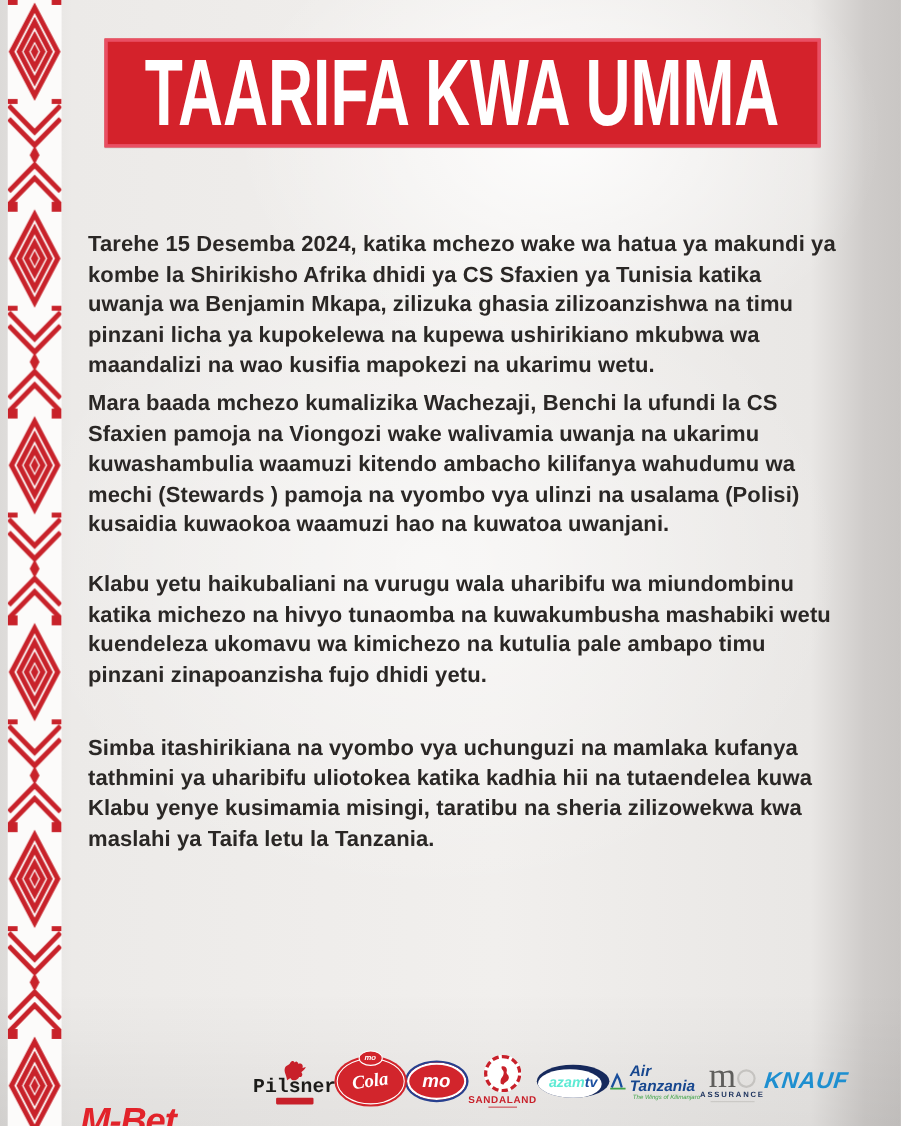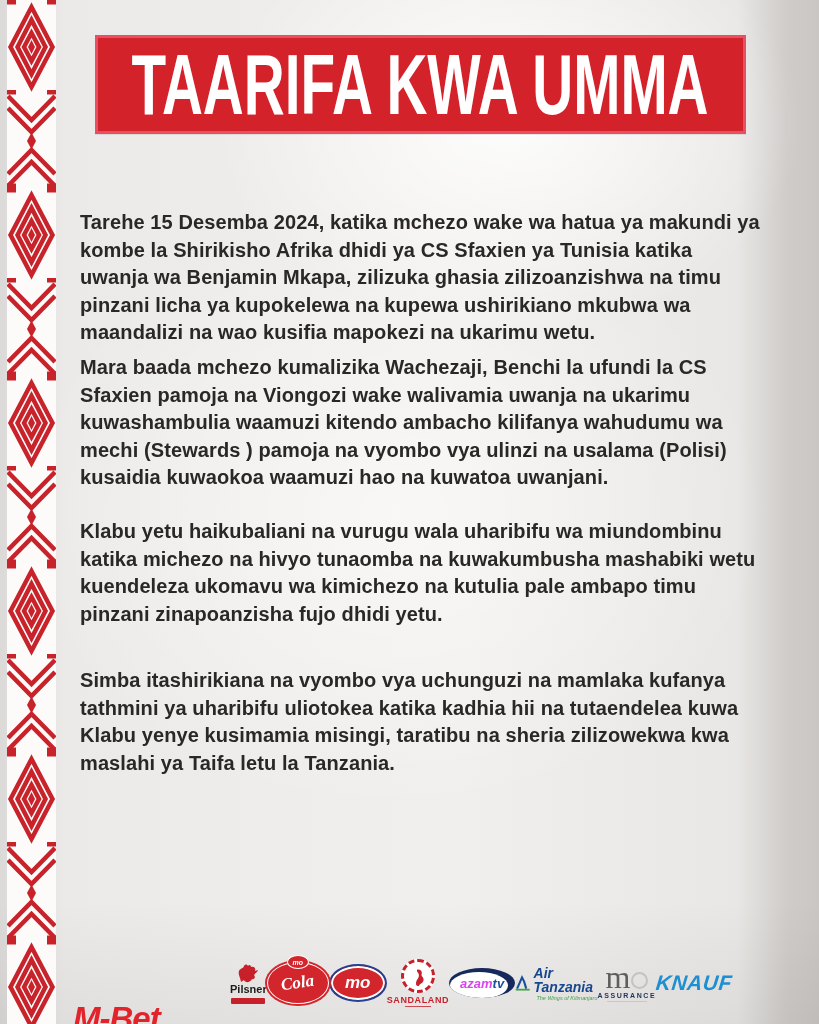--- a/index.html
+++ b/index.html
@@ -36,21 +36,21 @@
   
   .mbet{position:absolute;left:73px;top:1002px;width:130px;text-align:left;color:#e2232a;}
   .mbet-name{font-size:33px;font-weight:bold;font-style:italic;letter-spacing:-1px;line-height:34px;}
   .mbet-tag{font-size:15px;font-weight:bold;letter-spacing:1.6px;margin-top:2px;}
   .sponsor-row{
     position:absolute;left:230px;top:948px;width:492px;height:70px;
     display:flex;align-items:center;justify-content:space-between;
   }
   .logo{display:flex;flex-direction:column;align-items:center;}
   
-  .pilsner-name{font-family:Liberation Sans, sans-serif;font-weight:bold;font-size:11px;color:#1c1b19;line-height:13px;}
+  .pilsner-name{font-family:Liberation Mono, monospace;font-weight:bold;font-size:18px;color:#1c1b19;line-height:13px;}
   .pilsner-bar{width:34px;height:6px;background:#c8202a;margin-top:2px;border-radius:1px;}
   
   .mocola{position:relative;}
   .mocola-mo{
     position:absolute;top:-7px;left:50%;transform:translateX(-50%);z-index:2;
     background:#d2252c;color:#fff;border:1px solid #fff;border-radius:50%;
     width:20px;height:12px;font-size:7px;font-weight:bold;font-style:italic;
     display:flex;align-items:center;justify-content:center;
   }
   .mocola-oval{
@@ -69,21 +69,21 @@
   
   .sand-emblem{width:28px;height:28px;border:3px dashed #c8202a;border-radius:50%;
     display:flex;align-items:center;justify-content:center;background:#fff;}
   .sand-name{font-size:9px;font-weight:bold;color:#c8202a;letter-spacing:.6px;margin-top:2px;}
   .sand-line{width:26px;height:1.5px;background:#c8202a;margin-top:1px;opacity:.8;}
   
   .azam-ellipse{width:66px;height:30px;background:#16295c;border-radius:50%;position:relative;overflow:hidden;}
   .azam-ellipse::after{content:"";position:absolute;left:1px;top:4px;width:58px;height:27px;background:#fff;border-radius:50%;}
   .azam-text{position:absolute;z-index:2;left:0;top:0;width:100%;height:100%;
     display:flex;align-items:center;justify-content:center;font-weight:bold;font-style:italic;font-size:13px;}
-  .azam-red{color:#d946ef;}
+  .azam-red{color:#5eead4;}
   .azam-blue{color:#1b4fa0;}
   
   .airtz{flex-direction:row;align-items:center;gap:3px;}
   .airtz-name{color:#17478f;font-weight:bold;font-style:italic;font-size:14px;line-height:14px;}
   .airtz-tag{color:#3fa347;font-size:5.5px;font-style:italic;text-align:right;margin-top:1px;}
   
   .moassur-top{display:flex;align-items:flex-end;gap:1px;}
   .moassur-m{font-family:"Liberation Serif",serif;font-size:32px;line-height:26px;color:#5f5e5c;}
   .moassur-o{width:13px;height:13px;border:2.5px solid #c5c3c0;border-radius:50%;margin-bottom:1px;}
   .moassur-sub{font-size:7px;letter-spacing:1.6px;color:#20355f;font-weight:bold;margin-top:2px;}

